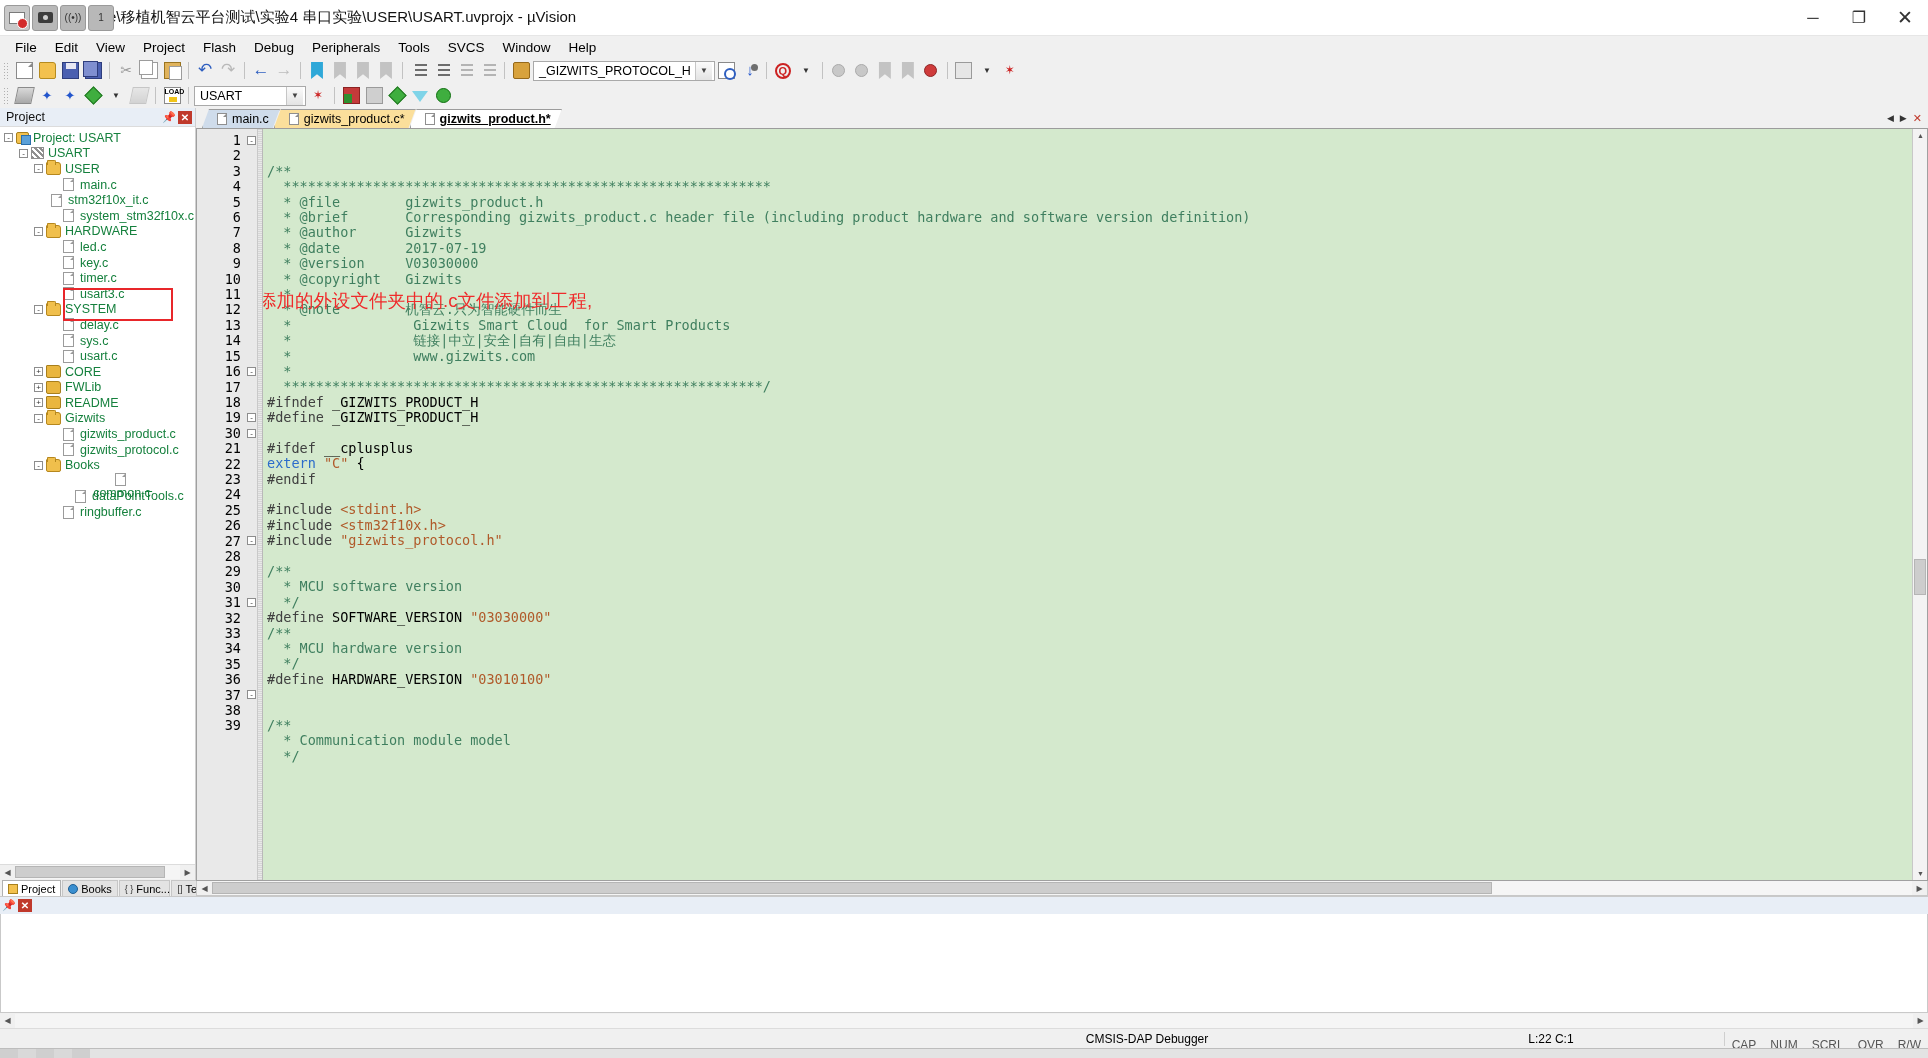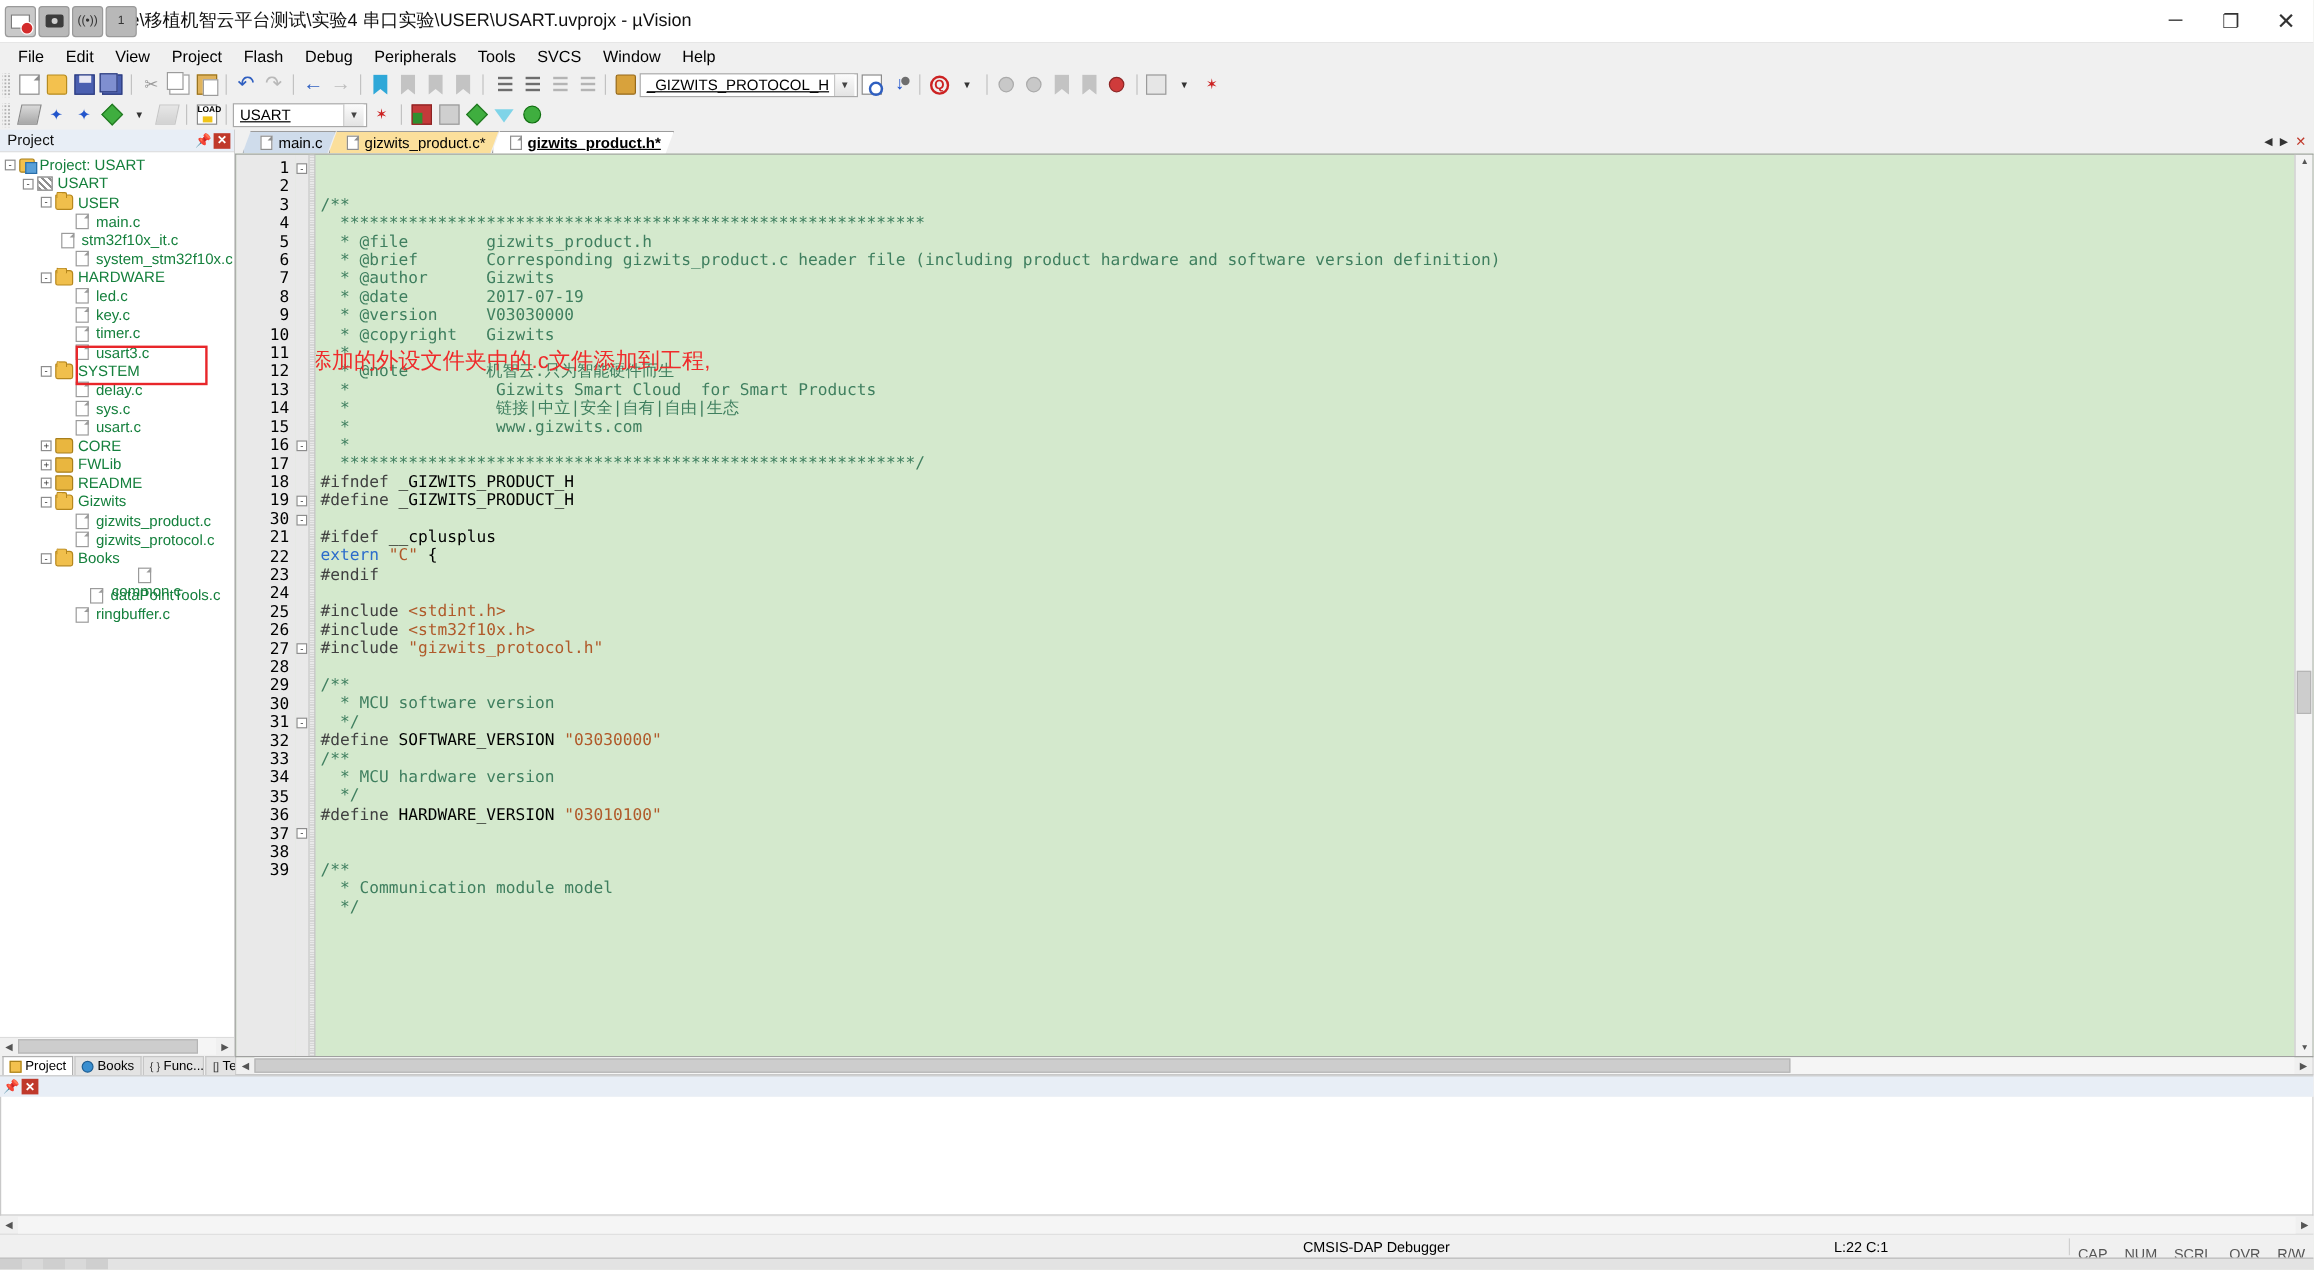--- a/index.html
+++ b/index.html
@@ -51,21 +51,21 @@
   }
   .grip { width:7px; height:20px; margin-right:3px;
     background-image: radial-gradient(circle, #a0a0a0 1px, transparent 1px);
     background-size: 3px 3px; background-position: 1px 1px; opacity:.8; }
   .tb-btn { width:22px;height:22px;display:flex;align-items:center;justify-content:center;border-radius:2px; }
   .tb-sep { width:1px;height:17px;background:#c2c2c2;margin:0 4px; }
   .tb-combo {
     display:flex;align-items:center;height:20px;border:1px solid #a9a9a9;background:#fff;
     font-size:12.5px;padding:0 2px 0 5px;color:#000;
   }
-  .tb-combo .val { white-space:nowrap;text-decoration:underline; }
+  .tb-combo .val { white-space:nowrap; }
   .tb-combo .arrow {
     width:17px;height:18px;background:linear-gradient(#fbfbfb,#e3e3e3);border-left:1px solid #c6c6c6;
     display:flex;align-items:center;justify-content:center;font-size:8px;color:#444;margin-left:4px;
   }
   .tb-combo2 { width:112px; }
   .tb-combo2 .val { flex:1; }
 
   
   .ic { width:17px;height:17px;display:block;position:relative; }
   .ic.page { background:#fff;border:1px solid #8a8a8a; }

